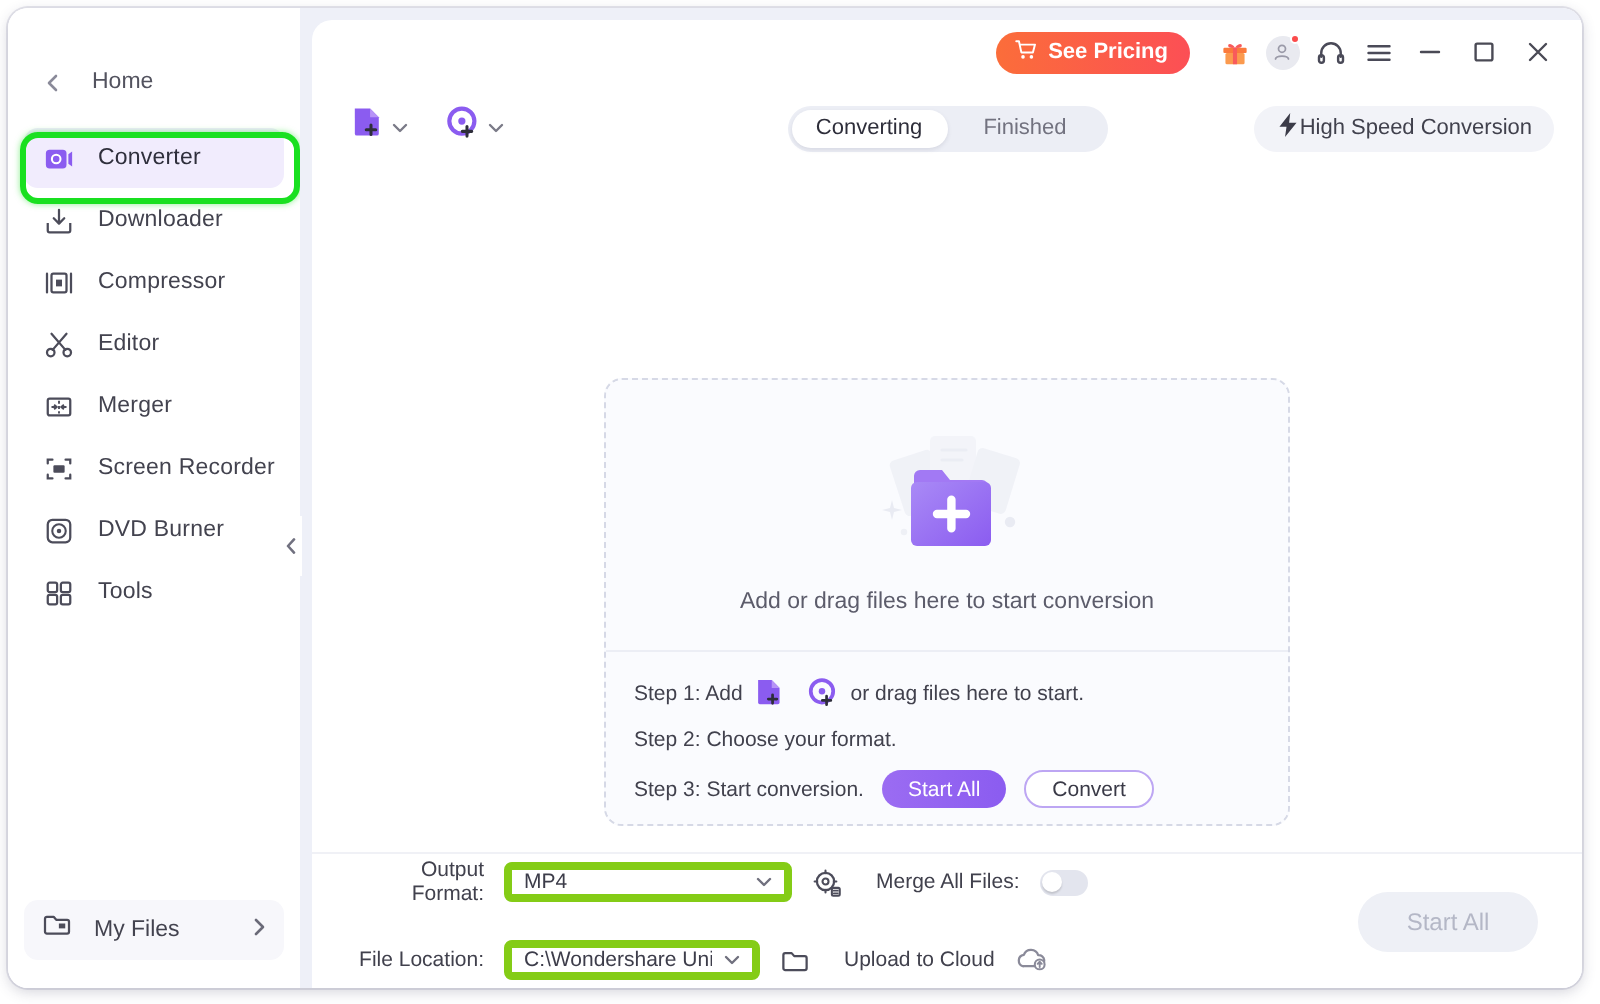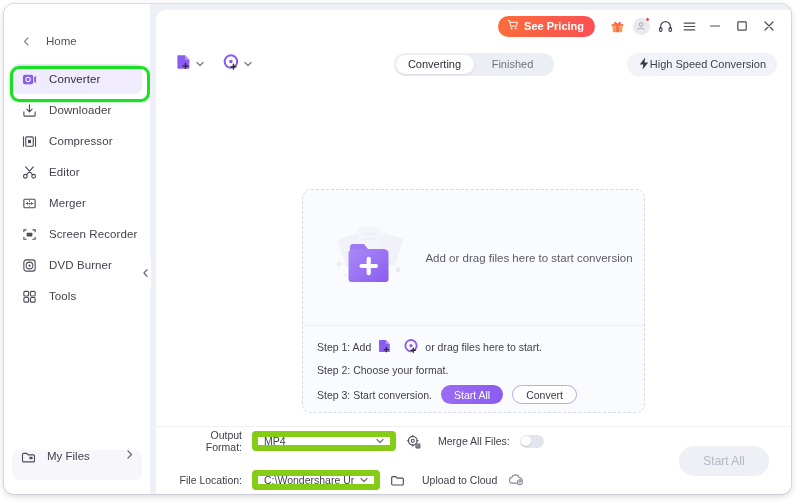--- a/index.html
+++ b/index.html
@@ -72,21 +72,21 @@
     border-radius: 9px;
     pointer-events: none;
     box-shadow: 0 0 3px rgba(25,224,32,0.5);
   }
 
   .sidebar-bottom {
     margin-top: auto;
     padding: 0 8px 14px 8px;
   }
   .myfiles {
-    display: flex; align-items: flex-start;
+    display: flex; align-items: center;
     height: 30px;
     border-radius: 7px;
     background: #f7f7fb;
     padding: 0 9px;
     cursor: pointer;
   }
   .myfiles .lbl { margin-left: 11px; font-size: 11.5px; color: #43434f; flex: 1; }
   .myfiles .chev { font-size: 10px; color: #6a6a78; }
 
   .collapse-handle {
@@ -215,21 +215,21 @@
     position: absolute;
     left: 146px; top: 103px;
     width: 343px; height: 224px;
     border: 1px dashed #d6d9e6;
     border-radius: 9px;
     background: #fafbfe;
     display: flex; flex-direction: column;
   }
   .dz-top {
     flex: 0 0 136px;
-    display: flex; flex-direction: row;
+    display: flex; flex-direction: column;
     align-items: center; justify-content: center;
     border-bottom: 1px solid #eceef5;
     gap: 5px;
   }
   .dz-caption { font-size: 11.5px; color: #5c5c6b; }
   .dz-steps {
     padding: 12px 14px 0 14px;
     display: flex; flex-direction: column; gap: 9px;
   }
   .step { display: flex; align-items: center; font-size: 10.5px; color: #41414d; }
@@ -259,21 +259,21 @@
     display: flex;
     align-items: center;
     padding: 0 18px 0 18px;
   }
   .fields { display: flex; flex-direction: column; gap: 19px; justify-content: center; }
   .frow { display: flex; align-items: center; height: 20px; }
   .flabel { font-size: 10.5px; color: #41414d; width: 68px; text-align: right; }
   .fselect {
     margin-left: 10px;
     height: 20px;
-    border: 6px solid #84cc16;
+    border: 4px solid #84cc16;
     border-radius: 4px;
     background: #fff;
     display: flex; align-items: center;
     padding: 0 6px;
     font-size: 10.5px; color: #3d3d4a;
     cursor: pointer;
     position: relative;
   }
   .fselect .val { flex: 1; overflow: hidden; white-space: nowrap; }
   .fselect .car { font-size: 8px; color: #70707e; margin-left: 6px; }

